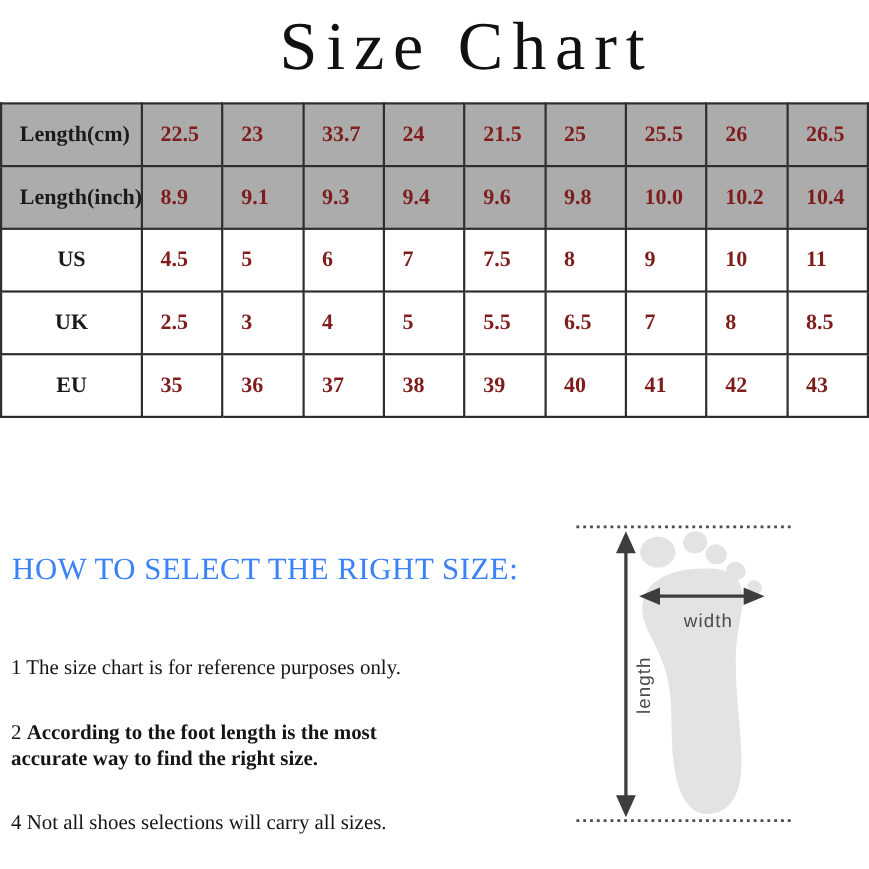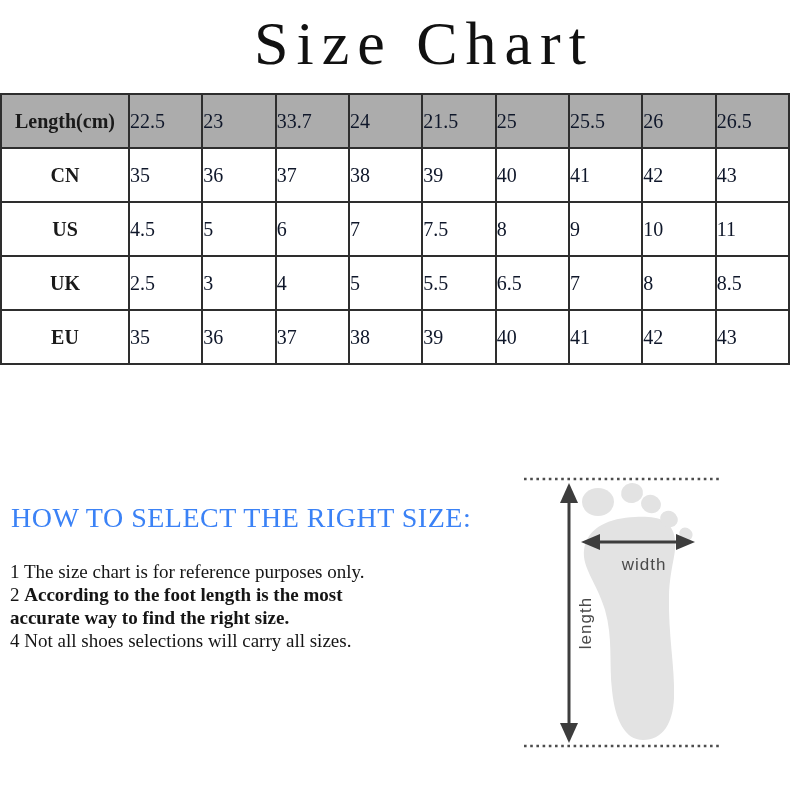--- a/index.html
+++ b/index.html
@@ -11,39 +11,39 @@
     text-align: center; font-size: 62px; font-weight: normal;
     letter-spacing: 8px; color: #111; font-family: "Liberation Serif", serif; margin-left: 29px;
   }
 
   table.size-table {
     position: absolute; top: 93px; left: 0; width: 790px;
     border-collapse: collapse; table-layout: fixed;
   }
   table.size-table th, table.size-table td {
     border: 2px solid #2e2e2e; vertical-align: middle;
-    height: 54px; font-size: 20px; padding: 0;
+    height: 54px; font-size: 20px; padding: 16px;
   }
   table.size-table th { width: 128px; font-weight: bold; }
   table.size-table tr.header-row th, table.size-table tr.header-row td {
     background: var(--header-bg, #acacac);
   }
-  table.size-table td { font-weight: normal; color: #0f172a; }
+  table.size-table td { font-weight: bold; color: #7f1d1d; }
 
   .howto-heading {
     position: absolute; left: 11px; top: 502px;
     font-size: 28px; font-weight: normal; letter-spacing: 0.5px; color: #3b82f6;
     font-family: "Liberation Serif", serif;
   }
 
   .notes {
     position: absolute; left: 10px; top: 560px; width: 474px;
     font-size: 19px; line-height: 23px; color: #151515;
   }
-  .note { display: block; }
+  .note { display: block; margin-top: 36px; }
   .note .note-text { white-space: pre-line; }
   .note.bold .note-text { font-weight: bold; }
 
   .foot-diagram { position: absolute; left: 505px; top: 455px; }
   .diagram-label {
     font-family: "Liberation Sans", sans-serif;
     font-size: 17px; fill: #4a4a4a; letter-spacing: 1px;
   }
 </style>
 </head>
@@ -58,31 +58,31 @@
         <td>22.5</td>
         <td>23</td>
         <td>33.7</td>
         <td>24</td>
         <td>21.5</td>
         <td>25</td>
         <td>25.5</td>
         <td>26</td>
         <td>26.5</td>
       </tr>
-      <tr>
-        <th>CN</th>
-        <td>35</td>
-        <td>36</td>
-        <td>37</td>
-        <td>38</td>
-        <td>39</td>
-        <td>40</td>
-        <td>41</td>
-        <td>42</td>
-        <td>43</td>
+      <tr class="header-row">
+        <th>Length(inch)</th>
+        <td>8.9</td>
+        <td>9.1</td>
+        <td>9.3</td>
+        <td>9.4</td>
+        <td>9.6</td>
+        <td>9.8</td>
+        <td>10.0</td>
+        <td>10.2</td>
+        <td>10.4</td>
       </tr>
       <tr>
         <th>US</th>
         <td>4.5</td>
         <td>5</td>
         <td>6</td>
         <td>7</td>
         <td>7.5</td>
         <td>8</td>
         <td>9</td>

